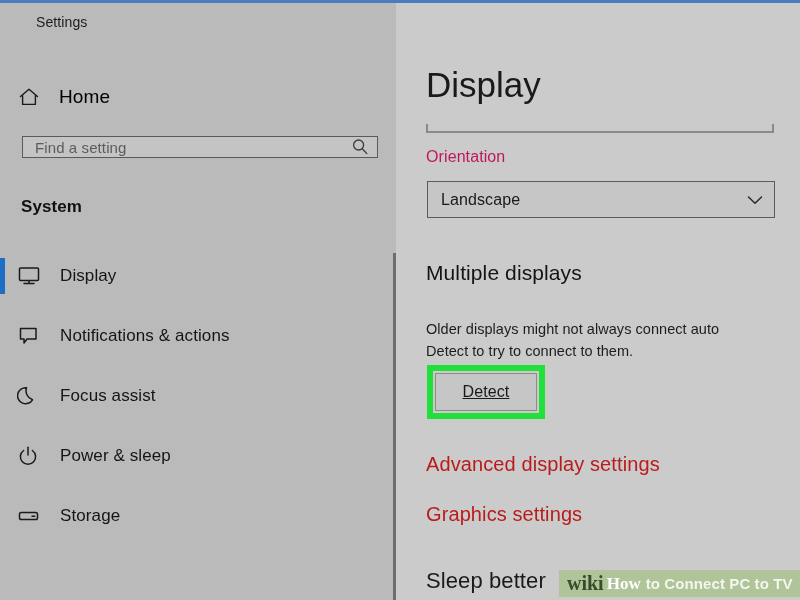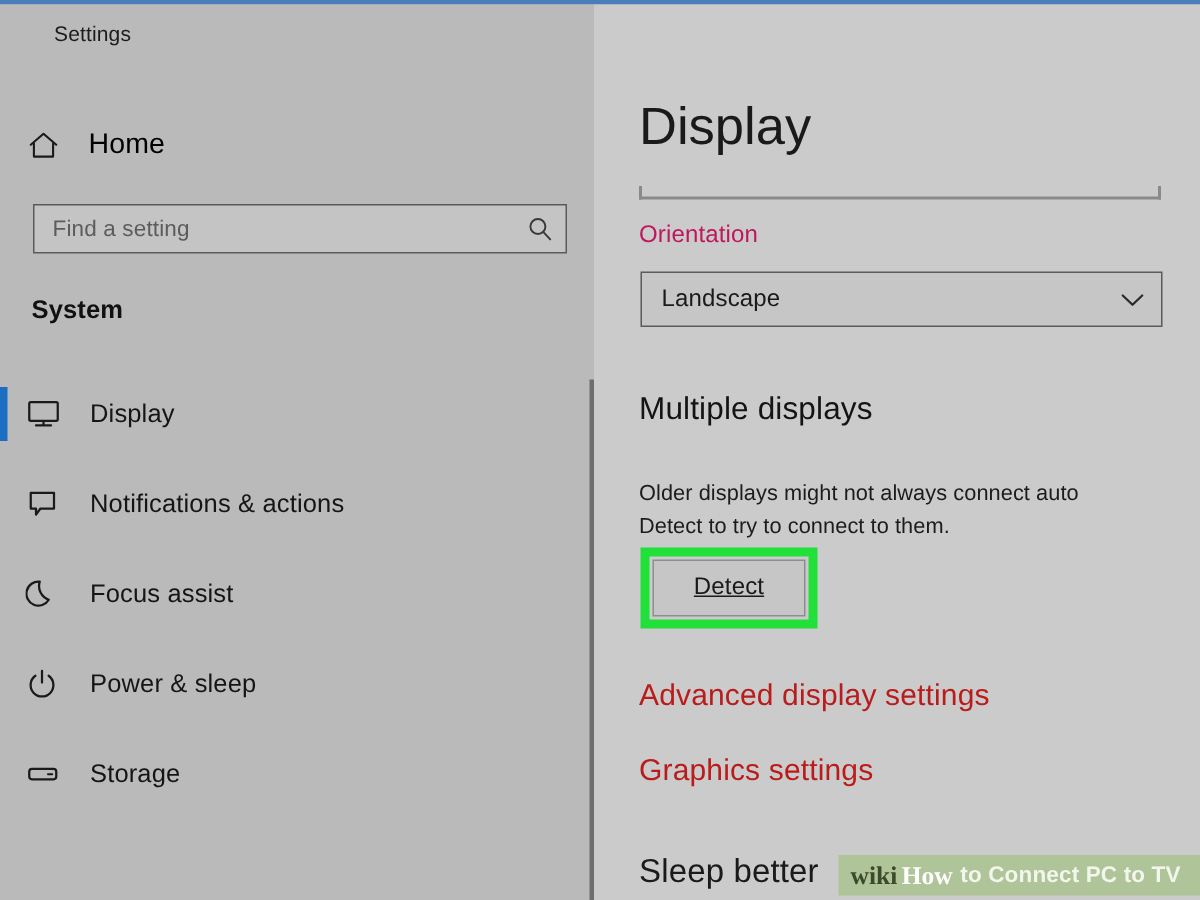--- a/index.html
+++ b/index.html
@@ -65,21 +65,21 @@
     font-size: 19px;
     color: #000000;
     margin-left: 11px;
     letter-spacing: 0.1px;
   }
 
   
   .search-box {
     position: absolute;
     top: 133px; left: 22px;
-    width: 356px; height: 33px;
+    width: 356px; height: 22px;
     background: #c4c4c4;
     border: 1px solid #5a5a5a;
     display: flex;
     align-items: center;
   }
   .search-placeholder {
     flex: 1;
     font-size: 15px;
     color: #5c5c5c;
     padding-left: 12px;
@@ -281,21 +281,21 @@
     height: 27px;
     background: rgba(168, 194, 141, 0.82);
     display: flex;
     align-items: center;
     padding-left: 8px;
     z-index: 20;
   }
   .wm-wiki {
     font-family: "Liberation Serif", serif;
     font-weight: bold;
-    font-size: 17px;
+    font-size: 20px;
     color: #3b4a2a;
   }
   .wm-how {
     font-family: "Liberation Serif", serif;
     font-weight: bold;
     font-size: 17px;
     color: #ffffff;
     margin-left: 3px;
   }
   .wm-rest {

